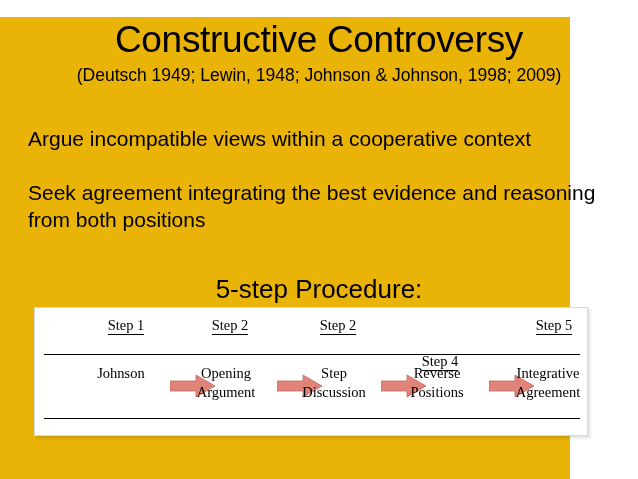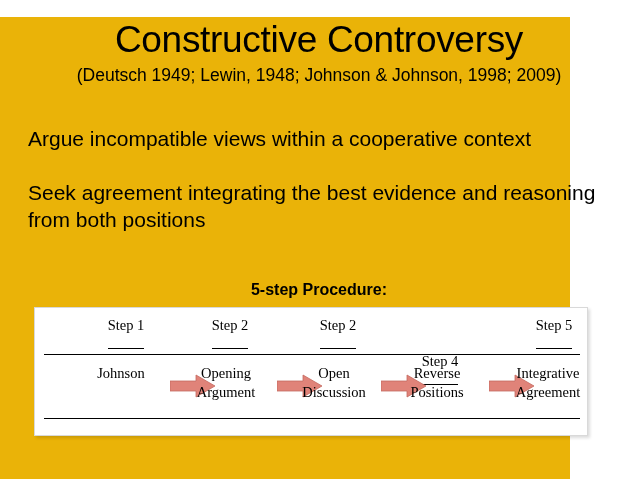--- a/index.html
+++ b/index.html
@@ -69,23 +69,23 @@
   .body-2 { top: 162px; }
 
   
   .proc-heading {
     position: absolute;
     left: 0;
     top: 260px;
     width: 638px;
     text-align: center;
     font-family: "Liberation Sans", sans-serif;
-    font-size: 16px;
+    font-size: 26px;
     line-height: 25px;
-    font-weight: 700;
+    font-weight: 400;
     color: #000000;
   }
 
   
   .diagram {
     position: absolute;
     left: 34px;
     top: 290px;
     width: 554px;
     height: 129px;
@@ -109,21 +109,21 @@
     width: 110px;
     text-align: center;
     font-family: "Liberation Serif", serif;
     font-size: 14.5px;
     line-height: 19px;
     font-weight: 400;
     color: #000000;
   }
   .step-header span {
     border-bottom: 1px solid #000000;
-    padding-bottom: 15px;
+    padding-bottom: 1px;
   }
 
   .sh0 { left: 36px; }
   .sh1 { left: 140px; }
   .sh2 { left: 248px; }
   .sh3 { left: 350px; margin-top: 36px; }
   .sh4 { left: 464px; }
 
   .rule {
     position: absolute;
@@ -218,21 +218,21 @@
         <div>Argument</div>
       </div>
 
       <div class="flow-arrow fa1">
         <svg viewBox="0 0 46 24" xmlns="http://www.w3.org/2000/svg">
           <polygon points="0,7 26,7 26,1 45,12 26,23 26,17 0,17" fill="#E08379" stroke="#C4695F" stroke-width="0.8"></polygon>
         </svg>
       </div>
 
       <div class="flow-label fl2">
-        <div>Open</div>
+        <div>Step</div>
         <div>Discussion</div>
       </div>
 
       <div class="flow-arrow fa2">
         <svg viewBox="0 0 46 24" xmlns="http://www.w3.org/2000/svg">
           <polygon points="0,7 26,7 26,1 45,12 26,23 26,17 0,17" fill="#E08379" stroke="#C4695F" stroke-width="0.8"></polygon>
         </svg>
       </div>
 
       <div class="flow-label fl3">

